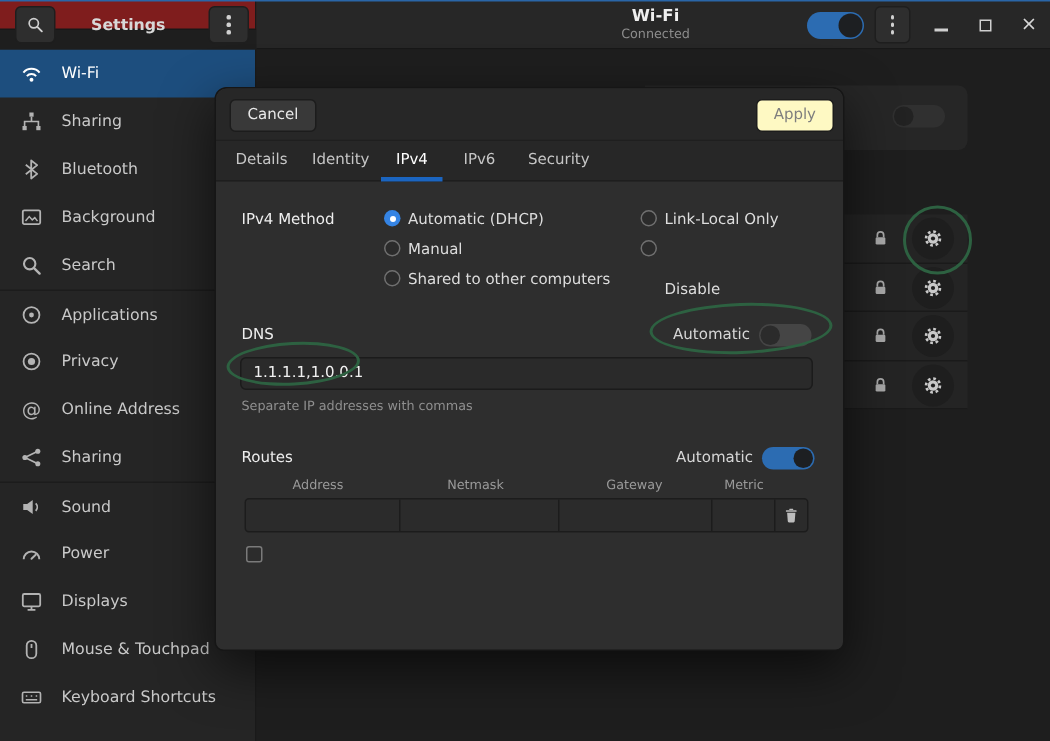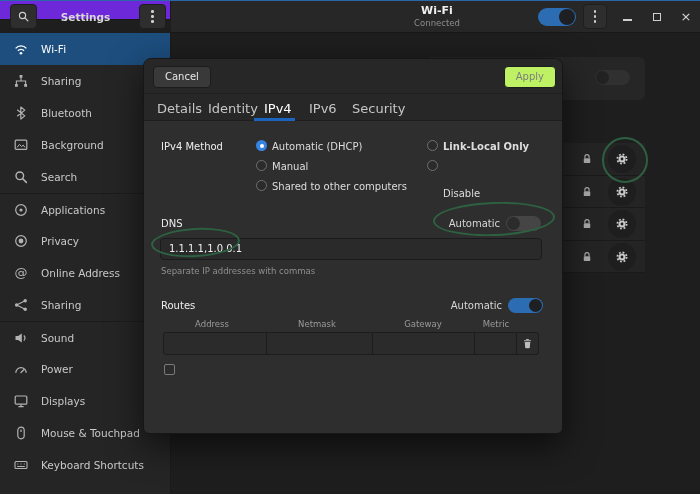--- a/index.html
+++ b/index.html
@@ -4,21 +4,21 @@
 <style>
   * { margin:0; padding:0; box-sizing:border-box; }
   body { background:#111; }
   #win {
     position:relative; width:700px; height:494px; overflow:hidden;
     background:#1e1e1e; font-family:"DejaVu Sans", sans-serif; color:#e6e6e6;
   }
   .topline { position:absolute; top:0; left:0; right:0; height:1px; background:#2a66a8; z-index:60; }
 
   
-  .hb-left { position:absolute; left:0; top:0; width:171px; height:20px; background:#6d28d9;
+  .hb-left { position:absolute; left:0; top:0; width:171px; height:20px; background:#7f1d1d;
              border-right:1px solid #1a1a1a; border-bottom:1px solid #181818; z-index:5; }
   .hb-right { position:absolute; left:171px; top:0; right:0; height:33px; background:#272727;
               border-bottom:1px solid #181818; z-index:5; }
   .hb-title { position:absolute; left:0; width:171px; top:11px; text-align:center;
               font-size:10.5px; font-weight:bold; color:#d8d8d8; }
   .sq-btn { position:absolute; width:27px; height:25px; top:4px; background:#2e2e2e;
             border:1px solid #1e1e1e; border-radius:4px; display:flex; align-items:center; justify-content:center; }
   .wifi-title { position:absolute; left:216px; width:100px; top:4px; text-align:center; line-height:1.25; }
   .wifi-title .t { font-size:11px; font-weight:bold; color:#efefef; }
   .wifi-title .s { font-size:8.5px; color:#8d8d8d; }
@@ -59,24 +59,24 @@
 
   
   .dialog { position:absolute; left:143px; top:58px; width:420px; height:376px;
             background:#2e2e2e; border:1px solid #161616; border-radius:8px 8px 6px 6px;
             box-shadow:0 12px 34px rgba(0,0,0,.6); z-index:10; }
   .dlg-header { position:absolute; top:0; left:0; right:0; height:35px; background:#272727;
                 border-bottom:1px solid #1f1f1f; border-radius:8px 8px 0 0; }
   .btn { position:absolute; top:7px; height:22px; padding:0 11px; font-size:10px; line-height:20px;
          background:#393939; border:1px solid #1c1c1c; border-radius:4px; color:#e8e8e8; }
   .btn.cancel { left:9px; }
-  .btn.apply { right:6px; background:#bef264; color:#7e7e7e; }
+  .btn.apply { right:6px; background:#fef9c3; color:#7e7e7e; }
   .dlg-tabs { position:absolute; top:35px; left:0; right:0; height:27px; background:#272727;
               border-bottom:1px solid #1e1e1e; }
-  .tab { position:absolute; top:7px; font-size:13px; color:#c6c6c6; }
+  .tab { position:absolute; top:7px; font-size:10px; color:#c6c6c6; }
   .tab.active { color:#ffffff; }
   .tab-underline { position:absolute; left:110px; bottom:-1px; width:41px; height:3px; background:#1b65c0; }
 
   .dlg-label { position:absolute; font-size:10px; font-weight:normal; color:#eeeeee; }
   .dlg-text  { position:absolute; font-size:10px; color:#dddddd; }
   .radio { position:absolute; width:11px; height:11px; border-radius:50%;
            background:#2b2b2b; border:1px solid #707070; }
   .radio.sel { background:#3584e4; border:none; }
   .radio.sel::after { content:""; position:absolute; left:3.5px; top:3.5px; width:4px; height:4px;
                       border-radius:50%; background:#ffffff; }
@@ -381,21 +381,21 @@
     </div>
 
     <div class="dlg-label" style="left:17px; top:82px;">IPv4 Method</div>
     <div class="radio sel" style="left:112px; top:81px;"></div>
     <div class="dlg-text" style="left:128px; top:82px;">Automatic (DHCP)</div>
     <div class="radio" style="left:112px; top:101px;"></div>
     <div class="dlg-text" style="left:128px; top:102px;">Manual</div>
     <div class="radio" style="left:112px; top:121px;"></div>
     <div class="dlg-text" style="left:128px; top:122px;">Shared to other computers</div>
     <div class="radio" style="left:283px; top:81px;"></div>
-    <div class="dlg-text" style="left:299px; top:82px;font-weight:bold;">Link-Local Only</div>
+    <div class="dlg-text" style="left:299px; top:82px;">Link-Local Only</div>
     <div class="radio" style="left:283px; top:101px;"></div>
     <div class="dlg-text" style="left:299px; top:102px;margin-top:27px;">Disable</div>
 
     <div class="dlg-label" style="left:17px; top:159px;">DNS</div>
     <div class="dlg-text" style="right:62px; top:159px; color:#d6d6d6;">Automatic</div>
     <div class="sw small off" style="position:absolute; left:362px; top:157px;">
         <span class="kn"></span>
       </div>
     <div class="entry">1.1.1.1,1.0.0.1</div>
     <div class="hint" style="top:207px;">Separate IP addresses with commas</div>

